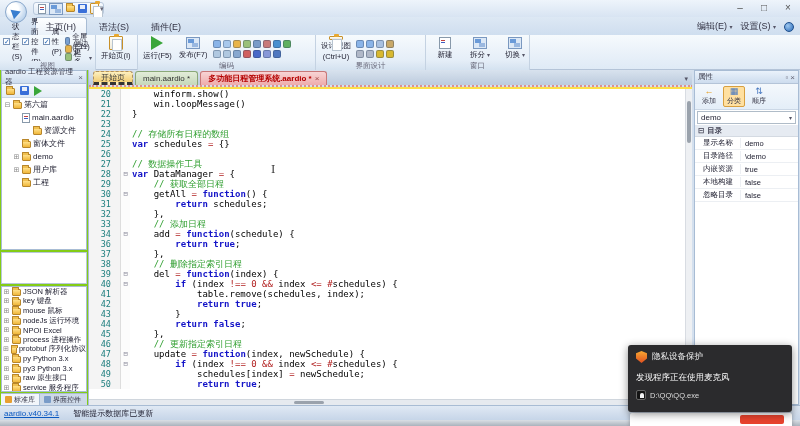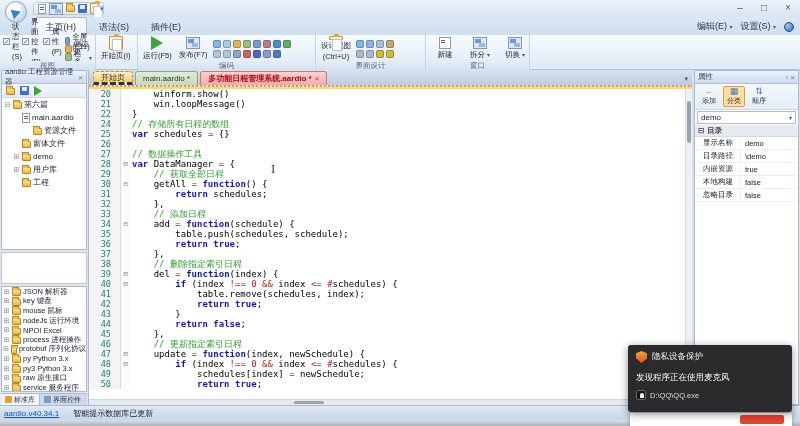--- a/index.html
+++ b/index.html
@@ -70,21 +70,21 @@
   .ic-pub::after { content:""; position:absolute; right:1px; bottom:1px; width:6px; height:4px; background:#9ab8e0; }
   .ic-shield { width:11px; height:12px; background:linear-gradient(#f8a832,#e05020);
     clip-path:polygon(50% 0,100% 18%,100% 62%,50% 100%,0 62%,0 18%); }
   .ic-qq { width:10px; height:10px; background:#141414; border:1px solid #666; border-radius:2px; }
   .ic-qq::before { content:""; position:absolute; left:3px; top:2px; width:4px; height:5px; background:#f5f5f5; border-radius:2px 2px 0 0; }
 
   
   .main { position:absolute; left:0; top:70px; width:800px; height:335px; background:#c8d6e6; }
 
   
-  .leftcol { position:absolute; left:0; top:0; width:92px; height:335px; background:#e5e5e5; }
+  .leftcol { position:absolute; left:0; top:0; width:92px; height:335px; background:#84cc16; }
   .panel { background:#fff; border:1px solid #a8bcd4; }
   .p1 { position:absolute; left:1px; top:0; width:86px; height:180px; }
   .phead { height:13px; background:linear-gradient(#eaf2fb,#cddcee); border-bottom:1px solid #b4c4d8;
     font-size:7.5px; color:#334; display:flex; align-items:center; padding:0 3px; gap:2px; }
   .phead .sp { flex:1; }
   .phead .px { color:#667; font-size:8px; }
   .ptool { height:14px; background:linear-gradient(#f4f8fc,#e2ecf6); border-bottom:1px solid #ccd8e6;
     display:flex; align-items:center; gap:5px; padding:0 4px; }
   .tree { background:#fff; }
   .trow { display:flex; align-items:center; gap:2px; height:13px; padding-left:2px; white-space:nowrap; font-size:8px; color:#223; }
@@ -443,32 +443,32 @@
           <span class="etab pink">
             <span>多功能日程管理系统.aardio *</span>
             <span class="tclose">×</span>
           </span>
         </div>
       <span class="tabmore">▾</span>
       <div class="codewrap" id="code">
           <div class="cline"><span class="cbp"></span><span class="cnum">20</span><span class="cfold"></span><span class="ctext"><span>    winform.show()</span></span></div>
           <div class="cline"><span class="cbp"></span><span class="cnum">21</span><span class="cfold"></span><span class="ctext"><span>    win.loopMessage()</span></span></div>
           <div class="cline"><span class="cbp"></span><span class="cnum">22</span><span class="cfold"></span><span class="ctext"><span>}</span></span></div>
+          <div class="cline"><span class="cbp"></span><span class="cnum">23</span><span class="cfold"></span><span class="ctext"></span></div>
           <div class="cline"><span class="cbp"></span><span class="cnum">24</span><span class="cfold"></span><span class="ctext"><span class="tk-c">// 存储所有日程的数组</span></span></div>
           <div class="cline"><span class="cbp"></span><span class="cnum">25</span><span class="cfold"></span><span class="ctext"><span class="tk-k">var</span><span> schedules </span><span class="tk-o">=</span><span> {}</span></span></div>
           <div class="cline"><span class="cbp"></span><span class="cnum">26</span><span class="cfold"></span><span class="ctext"></span></div>
           <div class="cline"><span class="cbp"></span><span class="cnum">27</span><span class="cfold"></span><span class="ctext"><span class="tk-c">// 数据操作工具</span></span></div>
           <div class="cline"><span class="cbp"></span><span class="cnum">28</span><span class="cfold">⊟</span><span class="ctext"><span class="tk-k">var</span><span> DataManager </span><span class="tk-o">=</span><span> {</span></span></div>
           <div class="cline"><span class="cbp"></span><span class="cnum">29</span><span class="cfold"></span><span class="ctext"><span>    </span><span class="tk-c">// 获取全部日程</span></span></div>
           <div class="cline"><span class="cbp"></span><span class="cnum">30</span><span class="cfold">⊟</span><span class="ctext"><span>    getAll </span><span class="tk-o">=</span><span> </span><span class="tk-k">function</span><span>() {</span></span></div>
           <div class="cline"><span class="cbp"></span><span class="cnum">31</span><span class="cfold"></span><span class="ctext"><span>        </span><span class="tk-k">return</span><span> schedules;</span></span></div>
           <div class="cline"><span class="cbp"></span><span class="cnum">32</span><span class="cfold"></span><span class="ctext"><span>    },</span></span></div>
           <div class="cline"><span class="cbp"></span><span class="cnum">33</span><span class="cfold"></span><span class="ctext"><span>    </span><span class="tk-c">// 添加日程</span></span></div>
           <div class="cline"><span class="cbp"></span><span class="cnum">34</span><span class="cfold">⊟</span><span class="ctext"><span>    add </span><span class="tk-o">=</span><span> </span><span class="tk-k">function</span><span>(schedule) {</span></span></div>
-          <div class="cline"><span class="cbp"></span><span class="cnum">35</span><span class="cfold"></span><span class="ctext"><span>        table.push(schedules, schedule);</span></span></div>
           <div class="cline"><span class="cbp"></span><span class="cnum">36</span><span class="cfold"></span><span class="ctext"><span>        </span><span class="tk-k">return</span><span> </span><span class="tk-k">true</span><span>;</span></span></div>
           <div class="cline"><span class="cbp"></span><span class="cnum">37</span><span class="cfold"></span><span class="ctext"><span>    },</span></span></div>
           <div class="cline"><span class="cbp"></span><span class="cnum">38</span><span class="cfold"></span><span class="ctext"><span>    </span><span class="tk-c">// 删除指定索引日程</span></span></div>
           <div class="cline"><span class="cbp"></span><span class="cnum">39</span><span class="cfold">⊟</span><span class="ctext"><span>    del </span><span class="tk-o">=</span><span> </span><span class="tk-k">function</span><span>(index) {</span></span></div>
           <div class="cline"><span class="cbp"></span><span class="cnum">40</span><span class="cfold">⊟</span><span class="ctext"><span>        </span><span class="tk-k">if</span><span> (index </span><span class="tk-o">!==</span><span> </span><span class="tk-n">0</span><span> </span><span class="tk-o">&amp;&amp;</span><span> index </span><span class="tk-o">&lt;=</span><span> </span><span class="tk-o">#</span><span>schedules) {</span></span></div>
           <div class="cline"><span class="cbp"></span><span class="cnum">41</span><span class="cfold"></span><span class="ctext"><span>            table.remove(schedules, index);</span></span></div>
           <div class="cline"><span class="cbp"></span><span class="cnum">42</span><span class="cfold"></span><span class="ctext"><span>            </span><span class="tk-k">return</span><span> </span><span class="tk-k">true</span><span>;</span></span></div>
           <div class="cline"><span class="cbp"></span><span class="cnum">43</span><span class="cfold"></span><span class="ctext"><span>        }</span></span></div>
           <div class="cline"><span class="cbp"></span><span class="cnum">44</span><span class="cfold"></span><span class="ctext"><span>        </span><span class="tk-k">return</span><span> </span><span class="tk-k">false</span><span>;</span></span></div>
           <div class="cline"><span class="cbp"></span><span class="cnum">45</span><span class="cfold"></span><span class="ctext"><span>    },</span></span></div>

